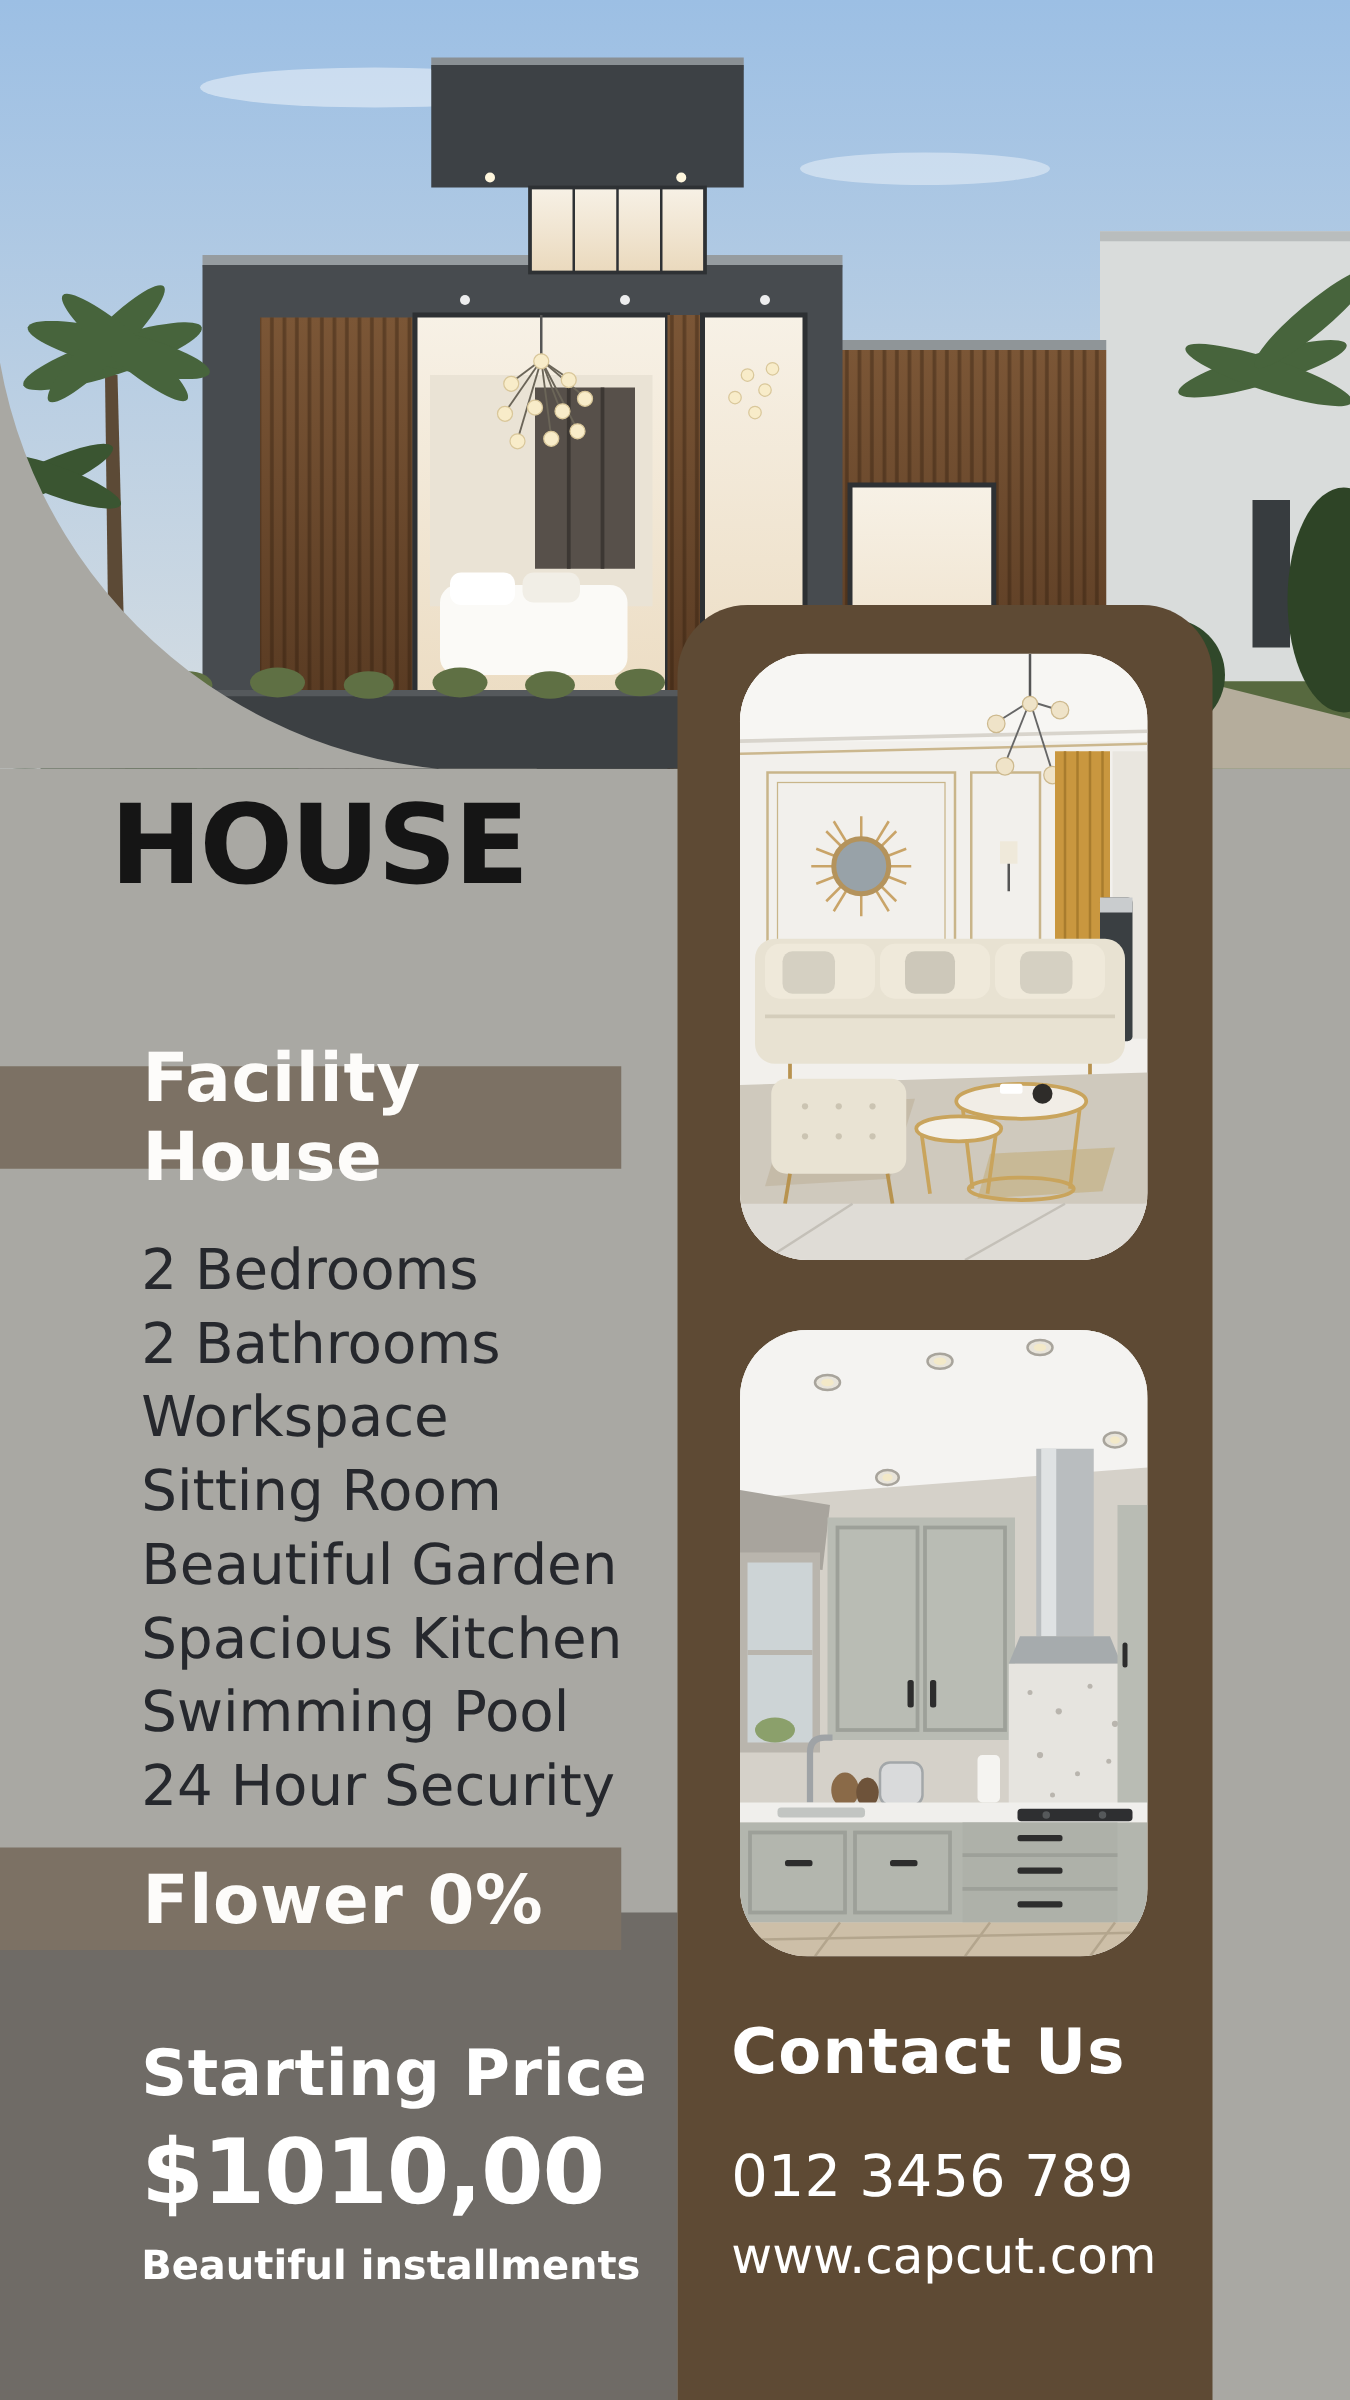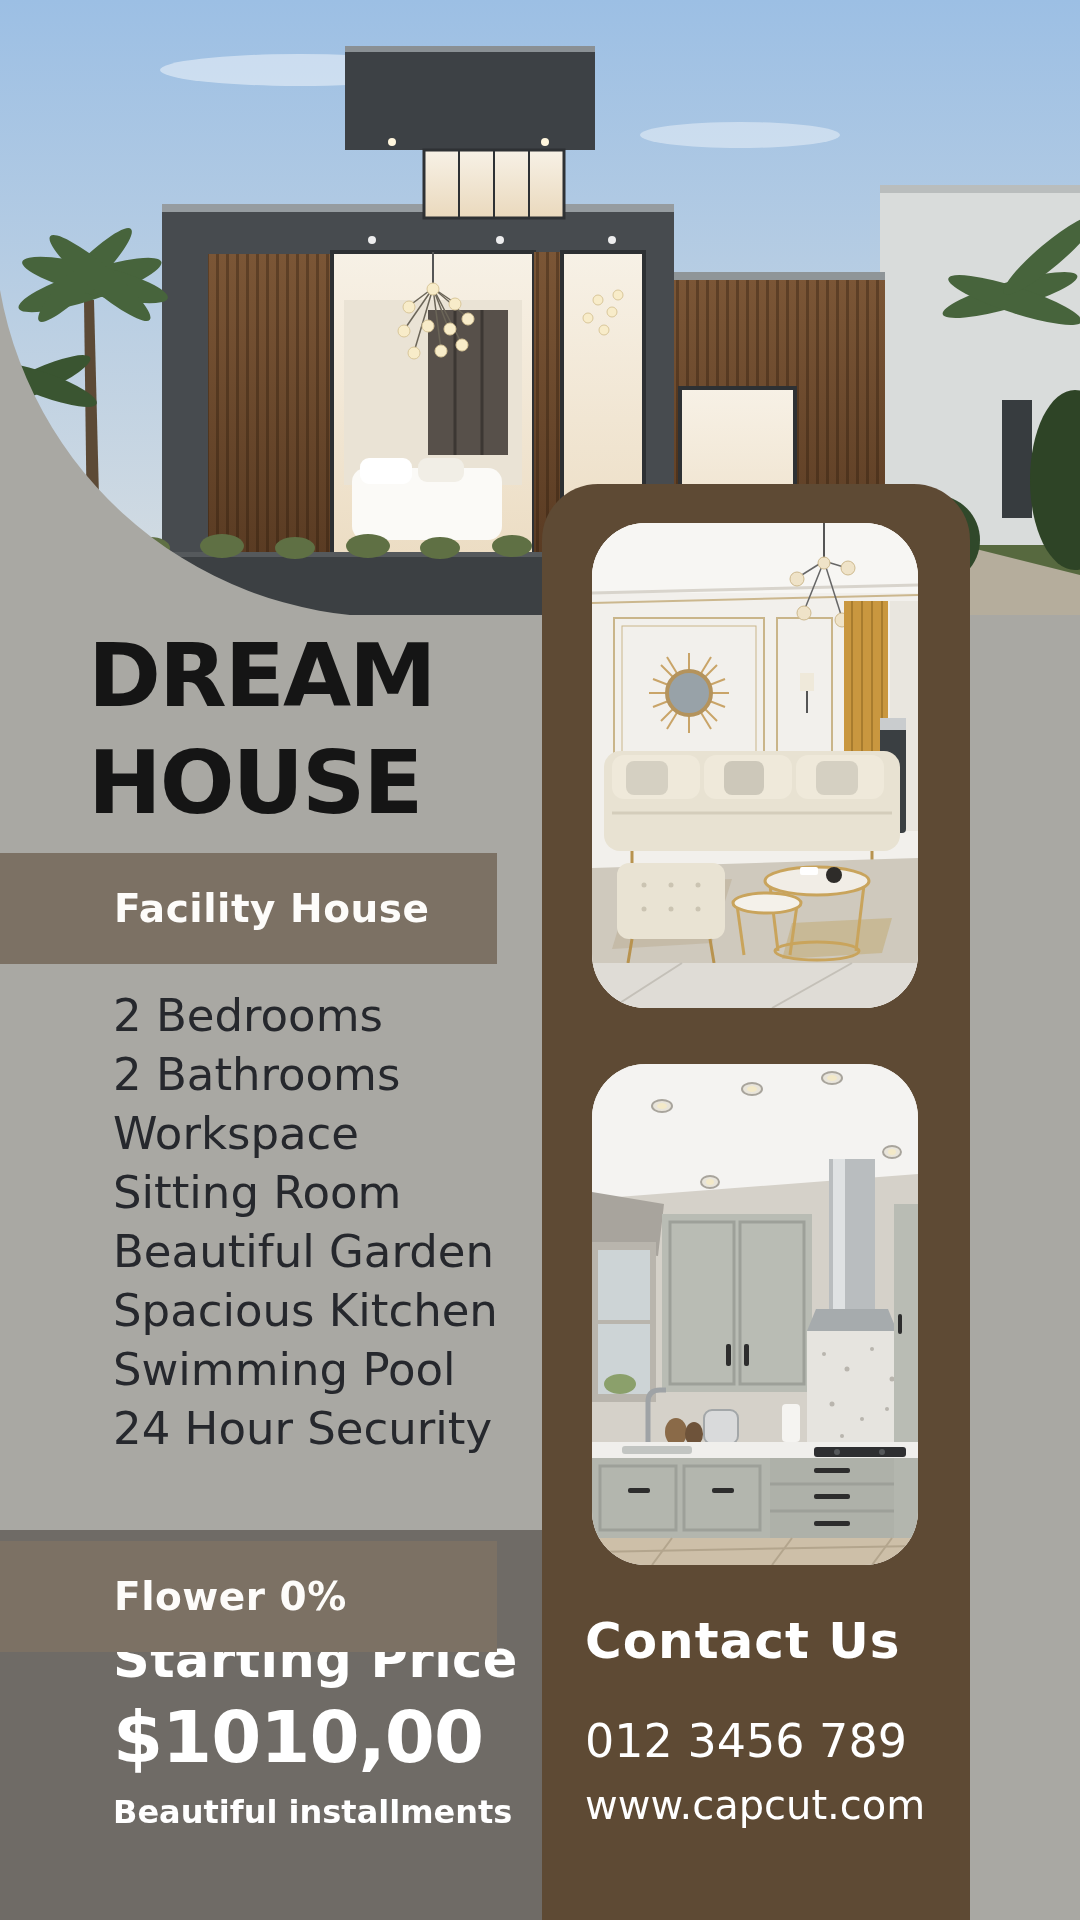--- a/index.html
+++ b/index.html
@@ -13,27 +13,27 @@
   .hero svg{display:block;}
   .curve-mask{position:absolute;left:0;top:0;width:1080px;height:615px;pointer-events:none;}
   
   .title{
     position:absolute;left:88px;top:622px;width:470px;
     font-weight:800;font-size:88px;line-height:107px;letter-spacing:-2px;
     color:#151515;
   }
   
   .bar{
-    position:absolute;left:0;width:497px;height:111px;background:#7c7164;
+    position:absolute;left:0;width:497px;height:82px;background:#7c7164;
     display:flex;align-items:center;
-    color:#fdfcfa;font-weight:bold;font-size:39px;letter-spacing:.5px;
+    color:#fdfcfa;font-weight:bold;font-size:54px;letter-spacing:.5px;
     padding-left:114px;box-sizing:border-box;
   }
   .bar.facility{top:853px;}
-  .bar.flower{top:1541px;z-index:4;}
+  .bar.flower{top:1478px;z-index:4;}
   
   .fac-list{
     position:absolute;left:113px;top:986px;width:440px;
     color:#26282d;font-size:45px;line-height:59px;font-weight:400;
   }
   
   .dark-section{
     position:absolute;left:0;top:1530px;width:542px;height:390px;
     background:#6f6b66;z-index:3;
   }
@@ -203,21 +203,20 @@
       <ellipse cx="1075" cy="480" rx="45" ry="90" fill="#2e4426"></ellipse>
       <ellipse cx="935" cy="540" rx="45" ry="45" fill="#30482a"></ellipse>
     </svg>
 
     <svg class="curve-mask" width="1080" height="615" viewBox="0 0 1080 615">
       <path d="M 0 290 A 396 396 0 0 0 430 615 L 0 615 Z" fill="#a9a8a3"></path>
     </svg>
   </div>
 
   <div class="title">
-    <div>DREAM</div>
     <div>HOUSE</div>
   </div>
 
   <div class="bar facility">
     <span>Facility House</span>
   </div>
 
   <div class="fac-list">
       <div class="fac-item">2 Bedrooms</div>
       <div class="fac-item">2 Bathrooms</div>

